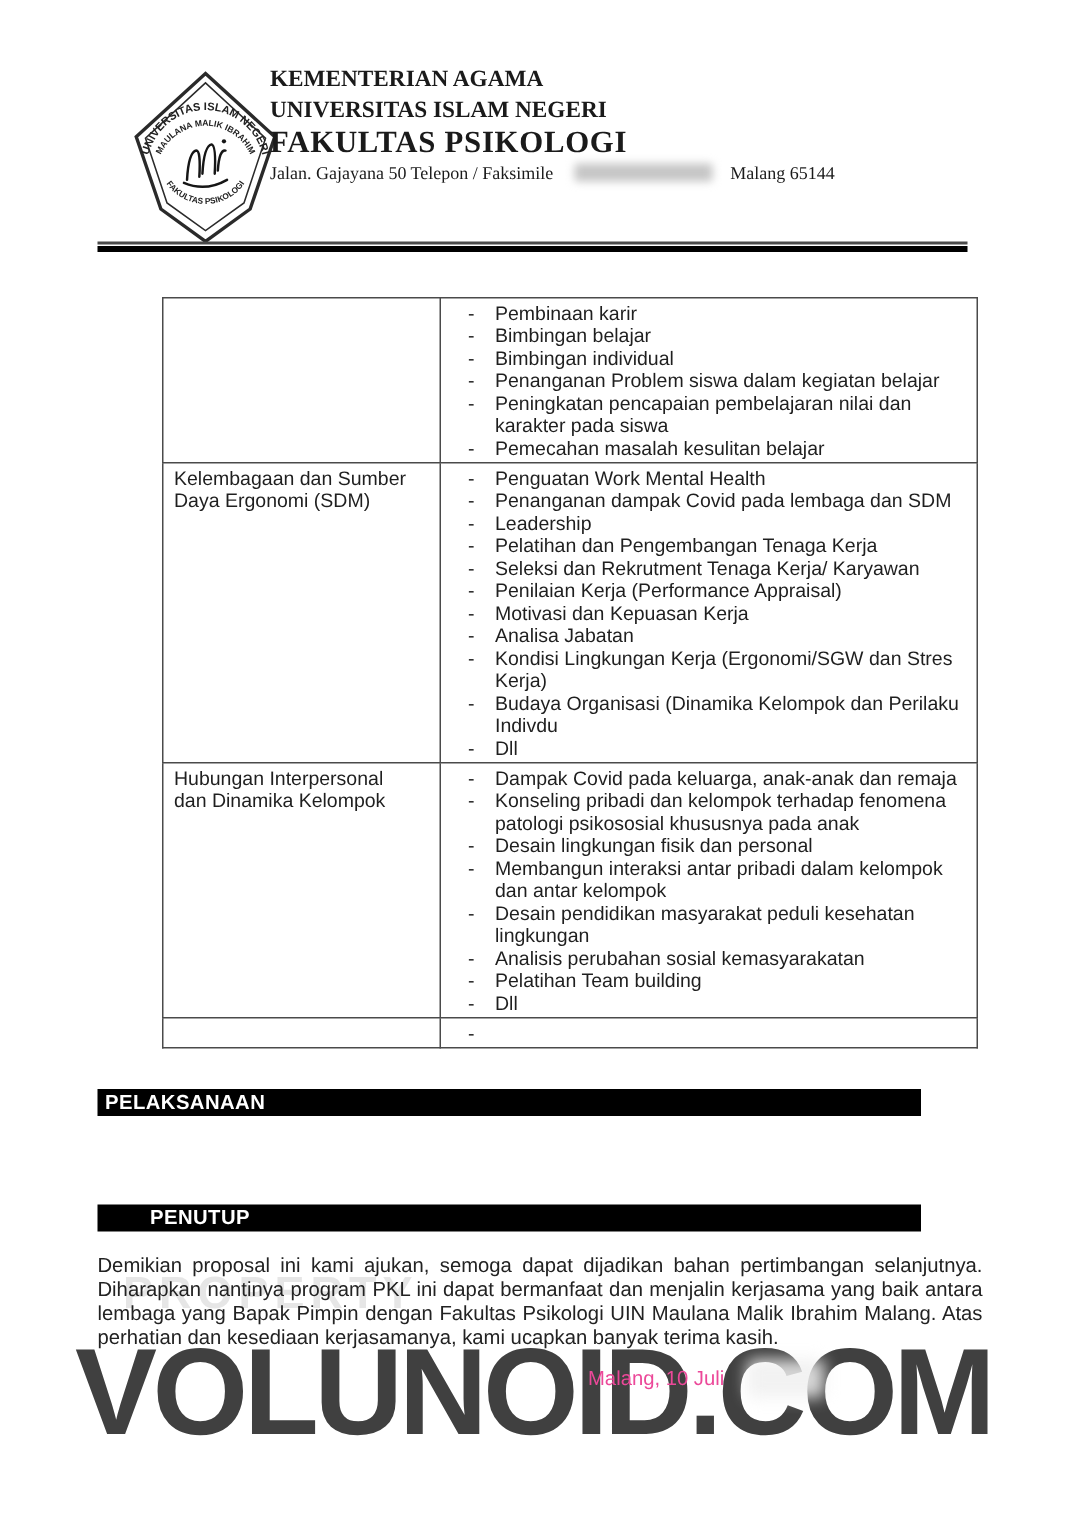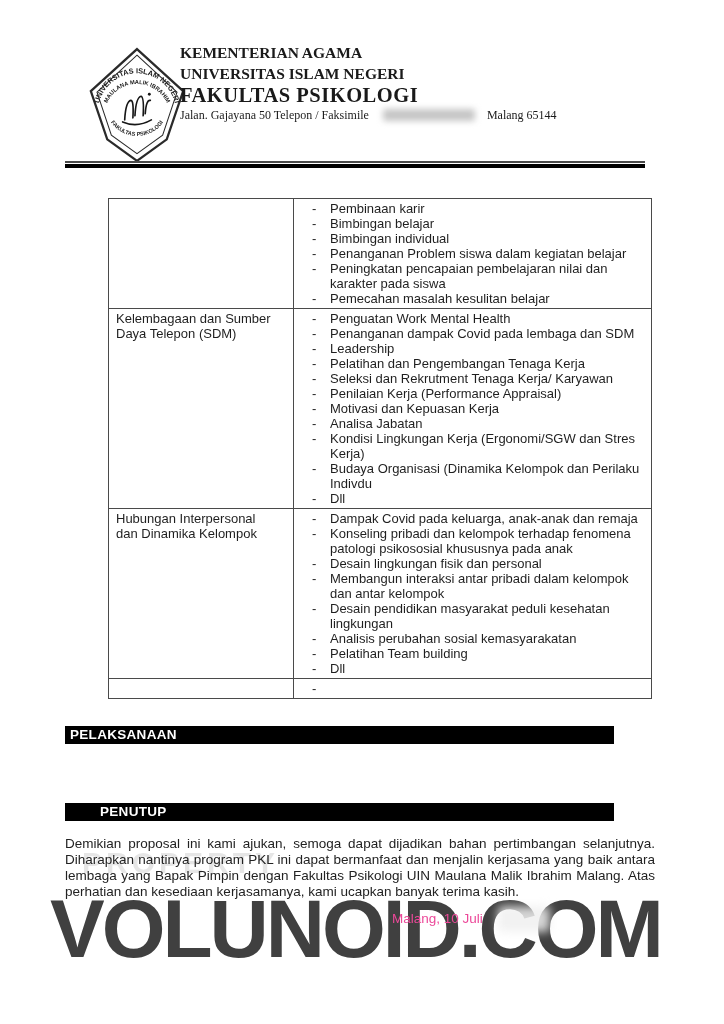--- a/index.html
+++ b/index.html
@@ -143,21 +143,21 @@
                 <span class="dash">-</span>
                 <span>Peningkatan pencapaian pembelajaran nilai dan karakter pada siswa</span>
               </div>
               <div class="list-item">
                 <span class="dash">-</span>
                 <span>Pemecahan masalah kesulitan belajar</span>
               </div>
             </td>
           </tr>
           <tr>
-            <td class="topic-cell">Kelembagaan dan Sumber Daya Telepon (SDM)</td>
+            <td class="topic-cell">Kelembagaan dan Sumber Daya Ergonomi (SDM)</td>
             <td class="items-cell">
               <div class="list-item">
                 <span class="dash">-</span>
                 <span>Penguatan Work Mental Health</span>
               </div>
               <div class="list-item">
                 <span class="dash">-</span>
                 <span>Penanganan dampak Covid pada lembaga dan SDM</span>
               </div>
               <div class="list-item">

